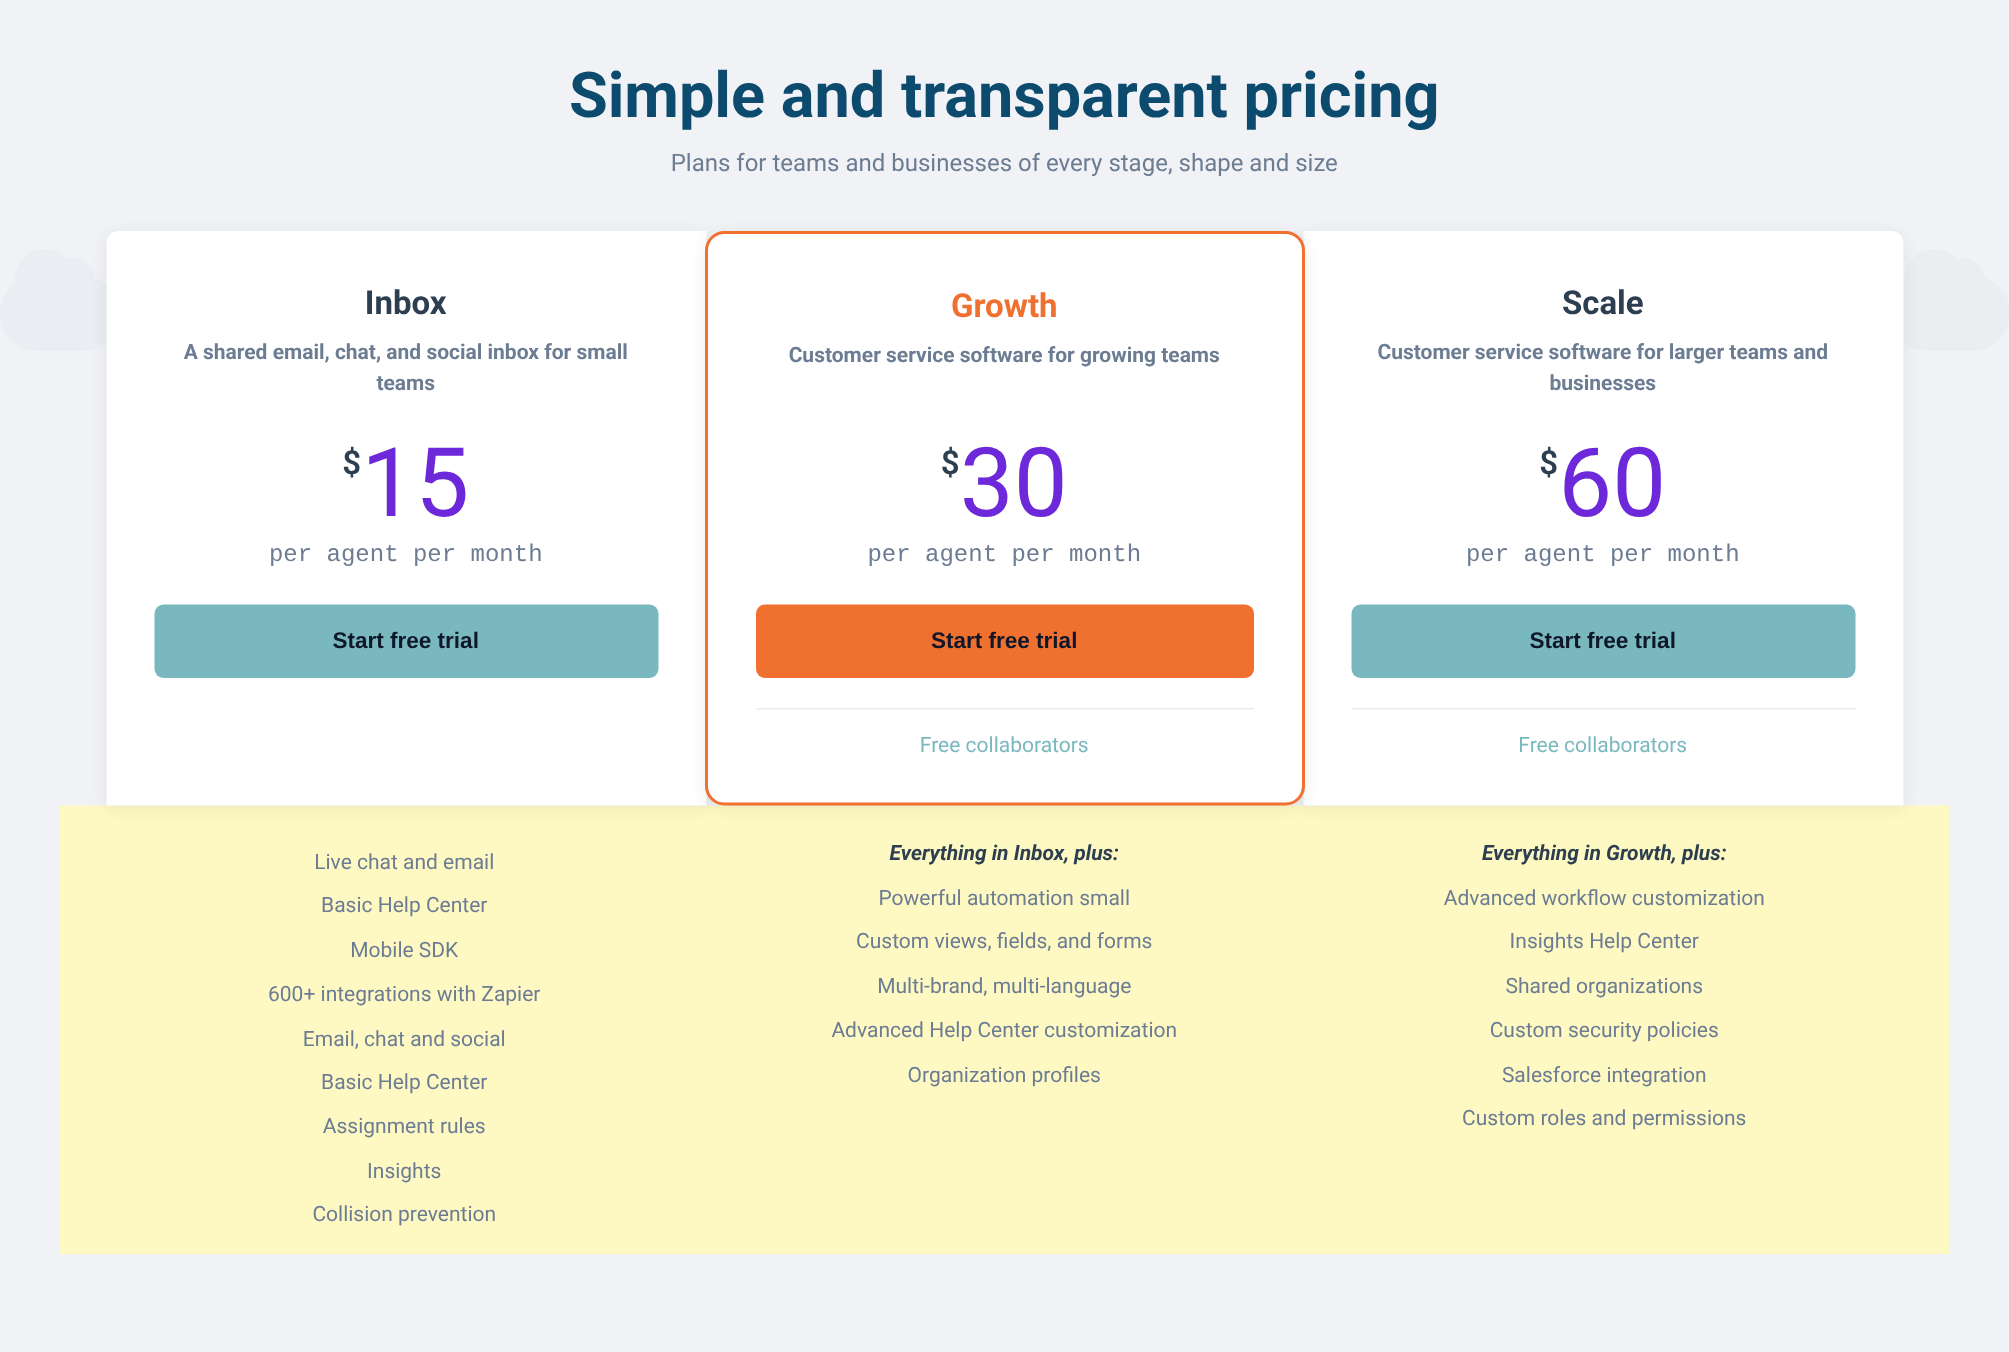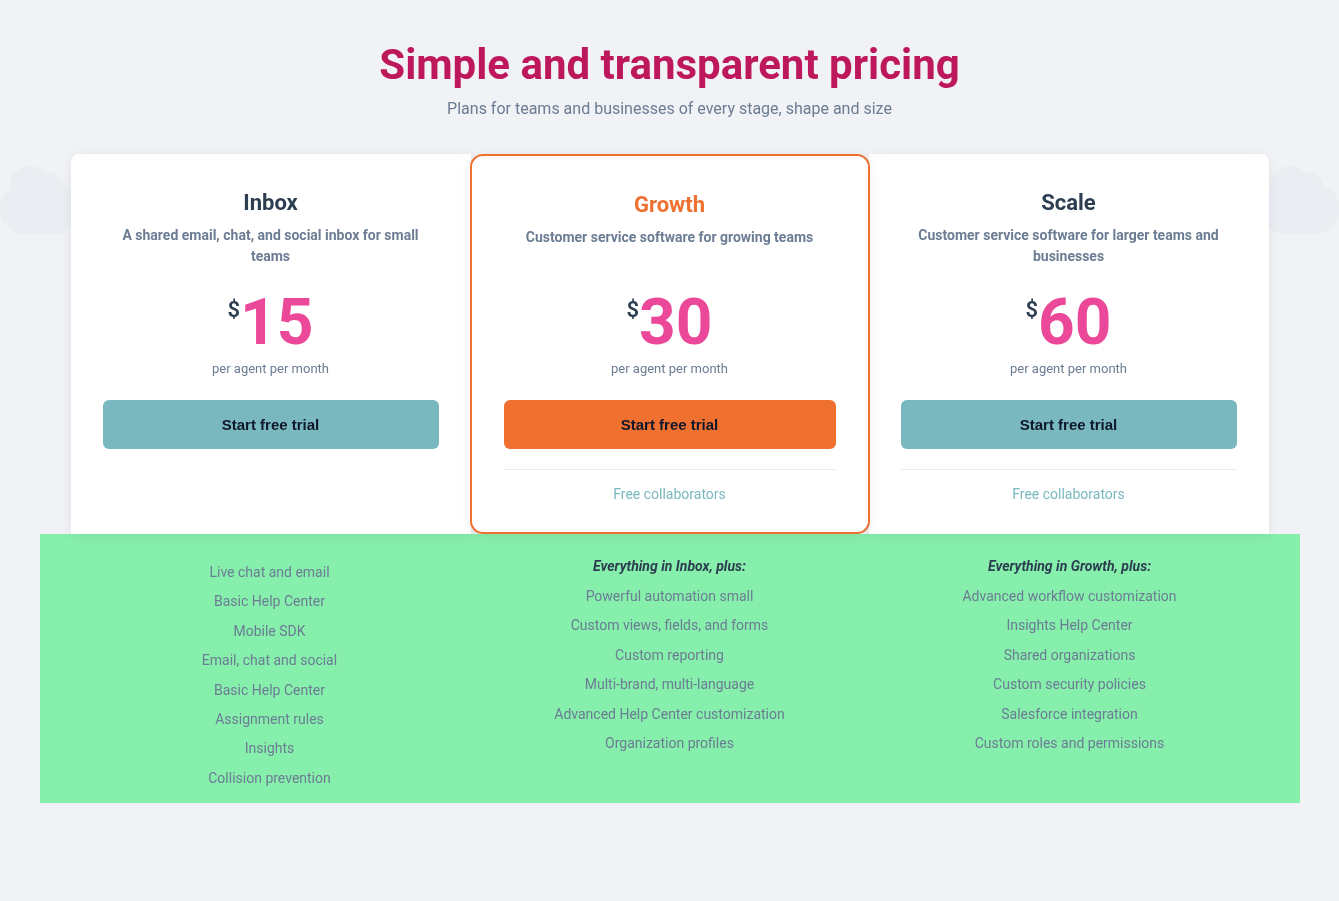--- a/index.html
+++ b/index.html
@@ -9,21 +9,21 @@
       min-height: 901px;
       padding: 40px 20px 40px;
     }
     .page-header {
       text-align: center;
       margin-bottom: 36px;
     }
     .page-title {
       font-size: 42px;
       font-weight: 700;
-      color: #be185d;
+      color: #0c4a6e;
       margin-bottom: 10px;
     }
     .page-subtitle {
       font-size: 16px;
       color: #6b7c93;
     }
     .pricing-wrapper {
       max-width: 1260px;
       margin: 0 auto;
       position: relative;
@@ -115,28 +115,29 @@
       line-height: 1;
     }
     .price-dollar {
       font-size: 22px;
       font-weight: 600;
       color: #2c3e50;
       margin-top: 8px;
     }
     .price-number {
       font-size: 64px;
-      font-weight: 700;
-      color: #ec4899;
+      font-weight: 400;
+      color: #6d28d9;
       line-height: 1;
     }
     .price-period {
-      font-size: 13px;
+      font-size: 16px;
       color: #6b7c93;
       margin-top: 6px;
+      font-family: Liberation Mono, monospace;
     }
     .btn-trial {
       display: block;
       width: 100%;
       padding: 16px;
       border: none;
       border-radius: 6px;
       font-size: 15px;
       font-weight: 600;
       cursor: pointer;
@@ -159,21 +160,21 @@
       font-size: 14px;
       color: #7ab8bf;
       cursor: pointer;
     }
     
     .features-row {
       display: flex;
       justify-content: center;
       max-width: 1260px;
       margin: 0 auto;
-      background: #86efac;
+      background: #fef9c3;
     }
     .features-col {
       flex: 1;
       max-width: 400px;
       padding: 24px 32px 10px;
       text-align: center;
     }
     .features-col .feature-item {
       font-size: 14px;
       color: #6b7c93;
@@ -247,34 +248,34 @@
 
   </div>
 
   <div class="features-row">
 
     <div class="features-col">
       <div id="inbox-features">
           <div class="feature-item">Live chat and email</div>
           <div class="feature-item">Basic Help Center</div>
           <div class="feature-item">Mobile SDK</div>
+          <div class="feature-item">600+ integrations with Zapier</div>
           <div class="feature-item">Email, chat and social</div>
           <div class="feature-item">Basic Help Center</div>
           <div class="feature-item">Assignment rules</div>
           <div class="feature-item">Insights</div>
           <div class="feature-item">Collision prevention</div>
         </div>
     </div>
 
     <div class="features-col">
       <div class="features-intro">Everything in Inbox, plus:</div>
       <div id="growth-features">
           <div class="feature-item">Powerful automation small</div>
           <div class="feature-item">Custom views, fields, and forms</div>
-          <div class="feature-item">Custom reporting</div>
           <div class="feature-item">Multi-brand, multi-language</div>
           <div class="feature-item">Advanced Help Center customization</div>
           <div class="feature-item">Organization profiles</div>
         </div>
     </div>
 
     <div class="features-col">
       <div class="features-intro">Everything in Growth, plus:</div>
       <div id="scale-features">
           <div class="feature-item">Advanced workflow customization</div>

